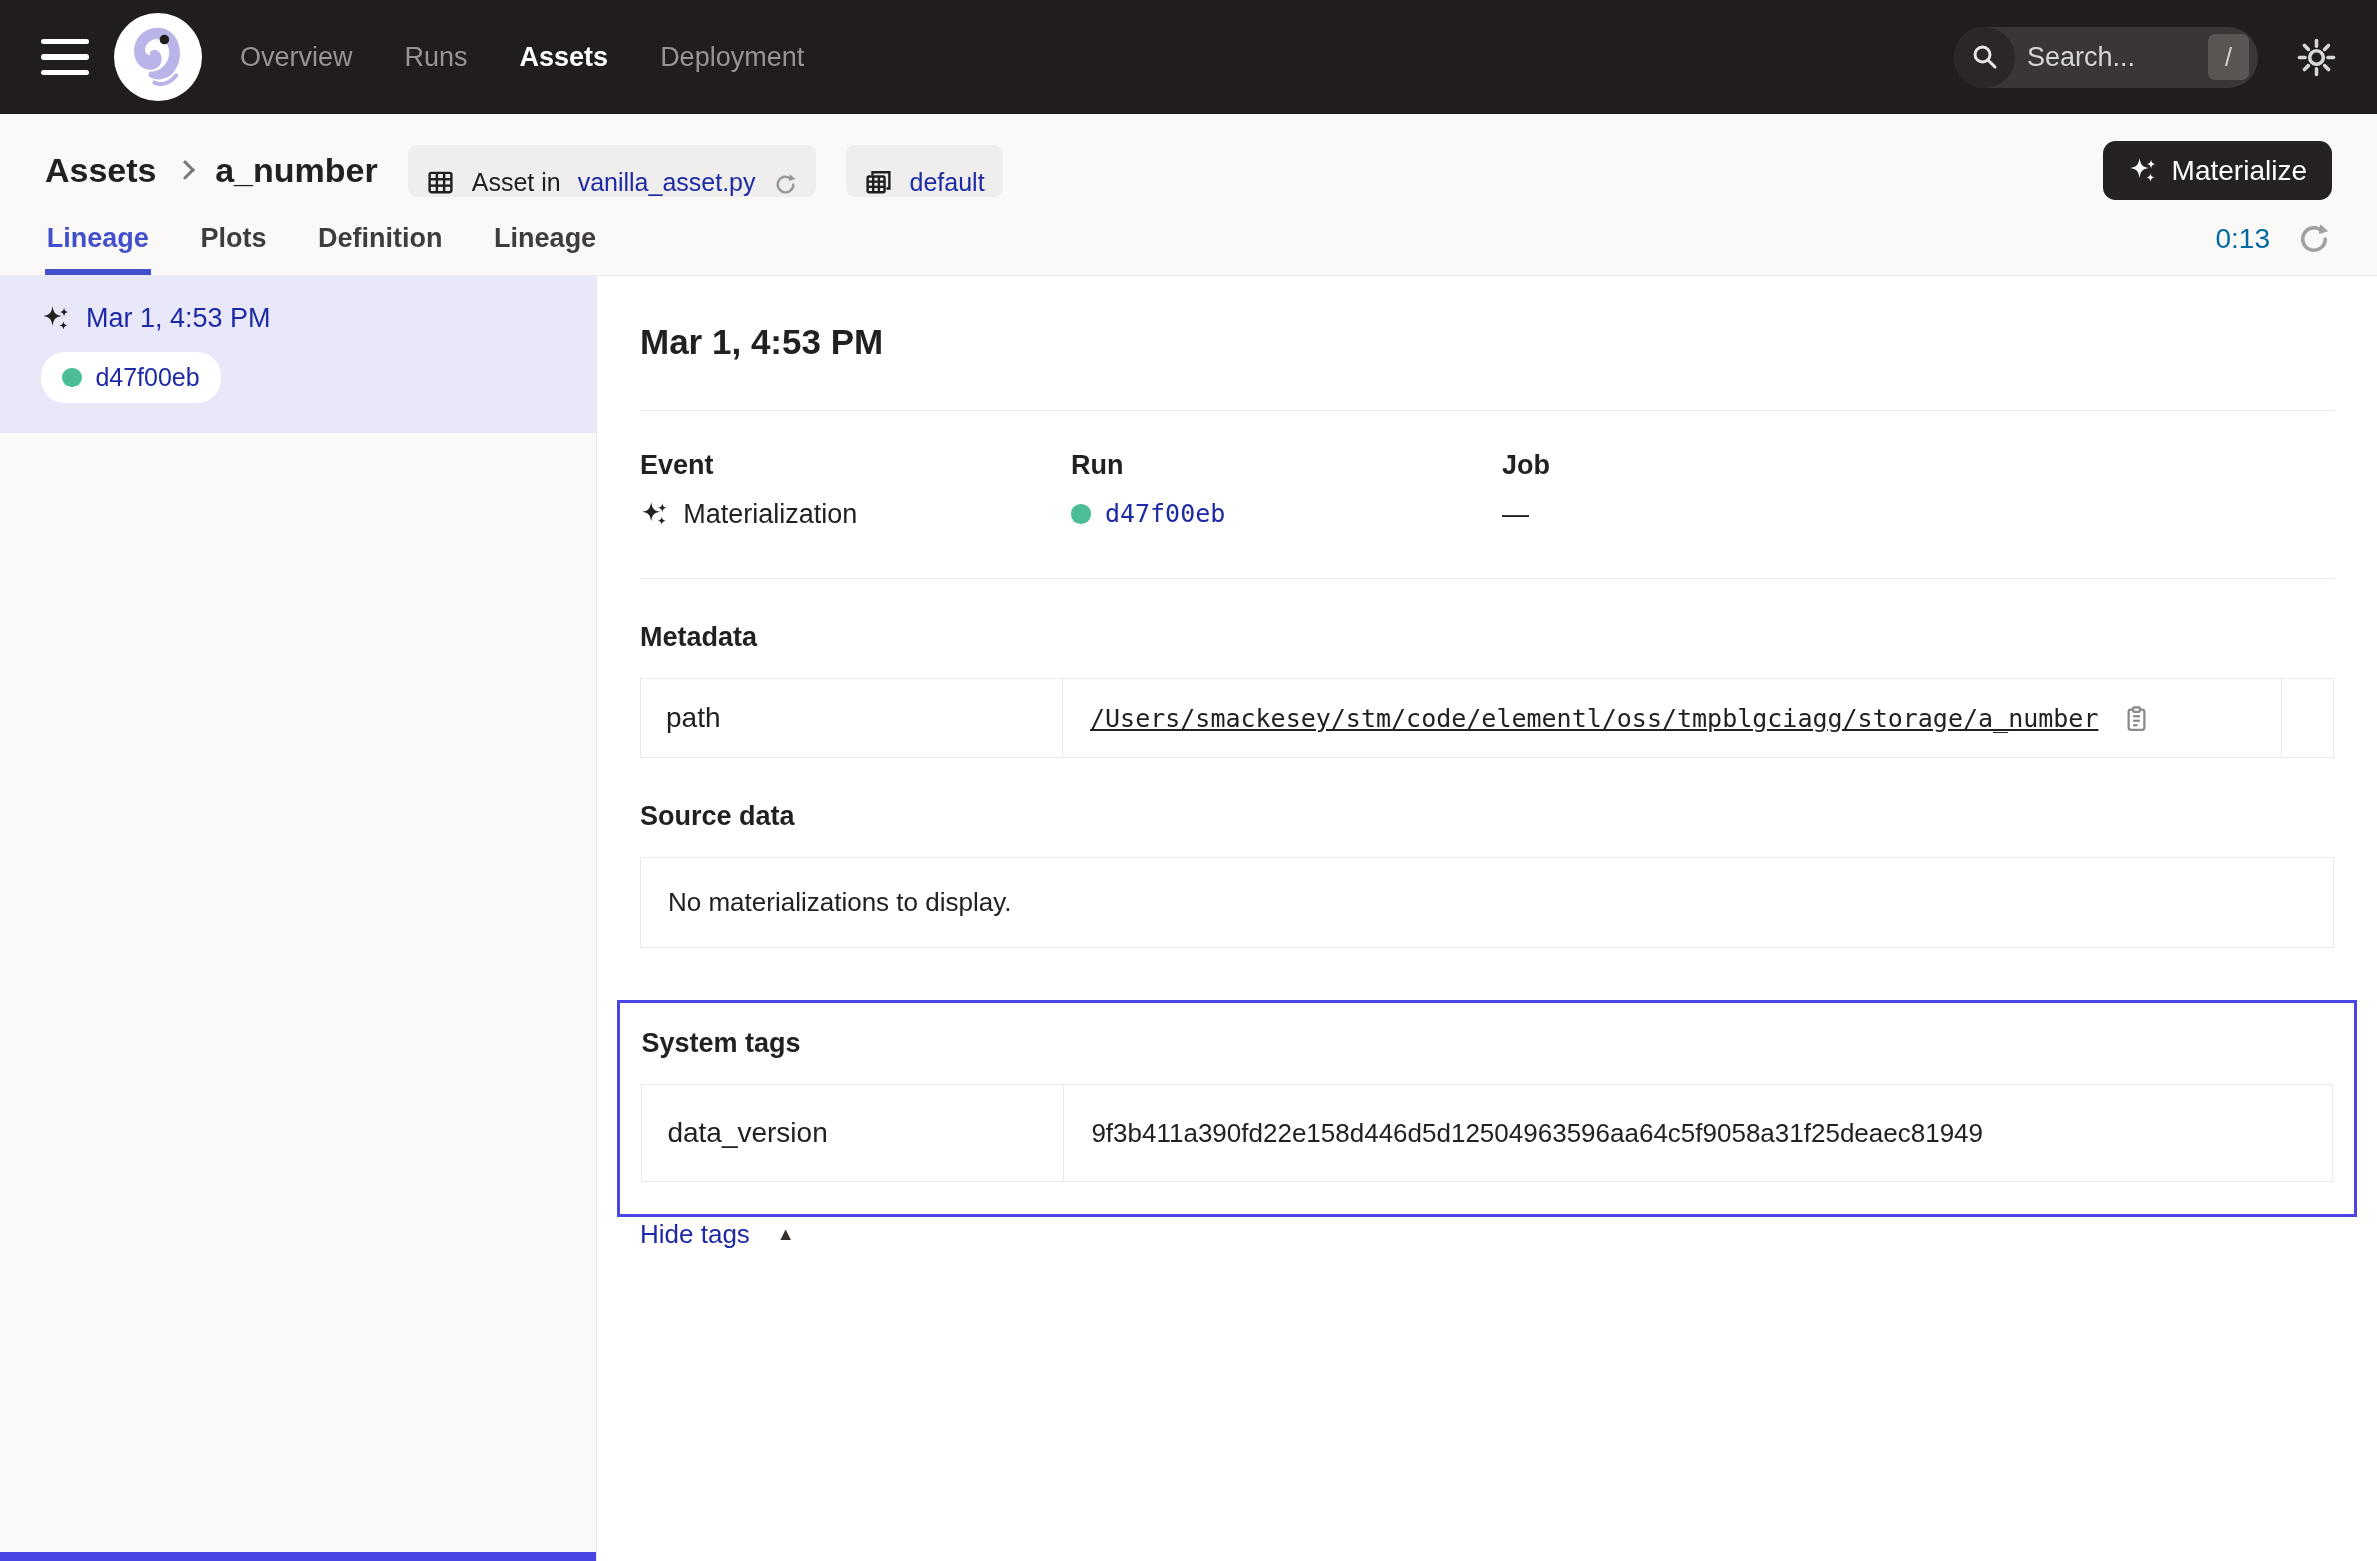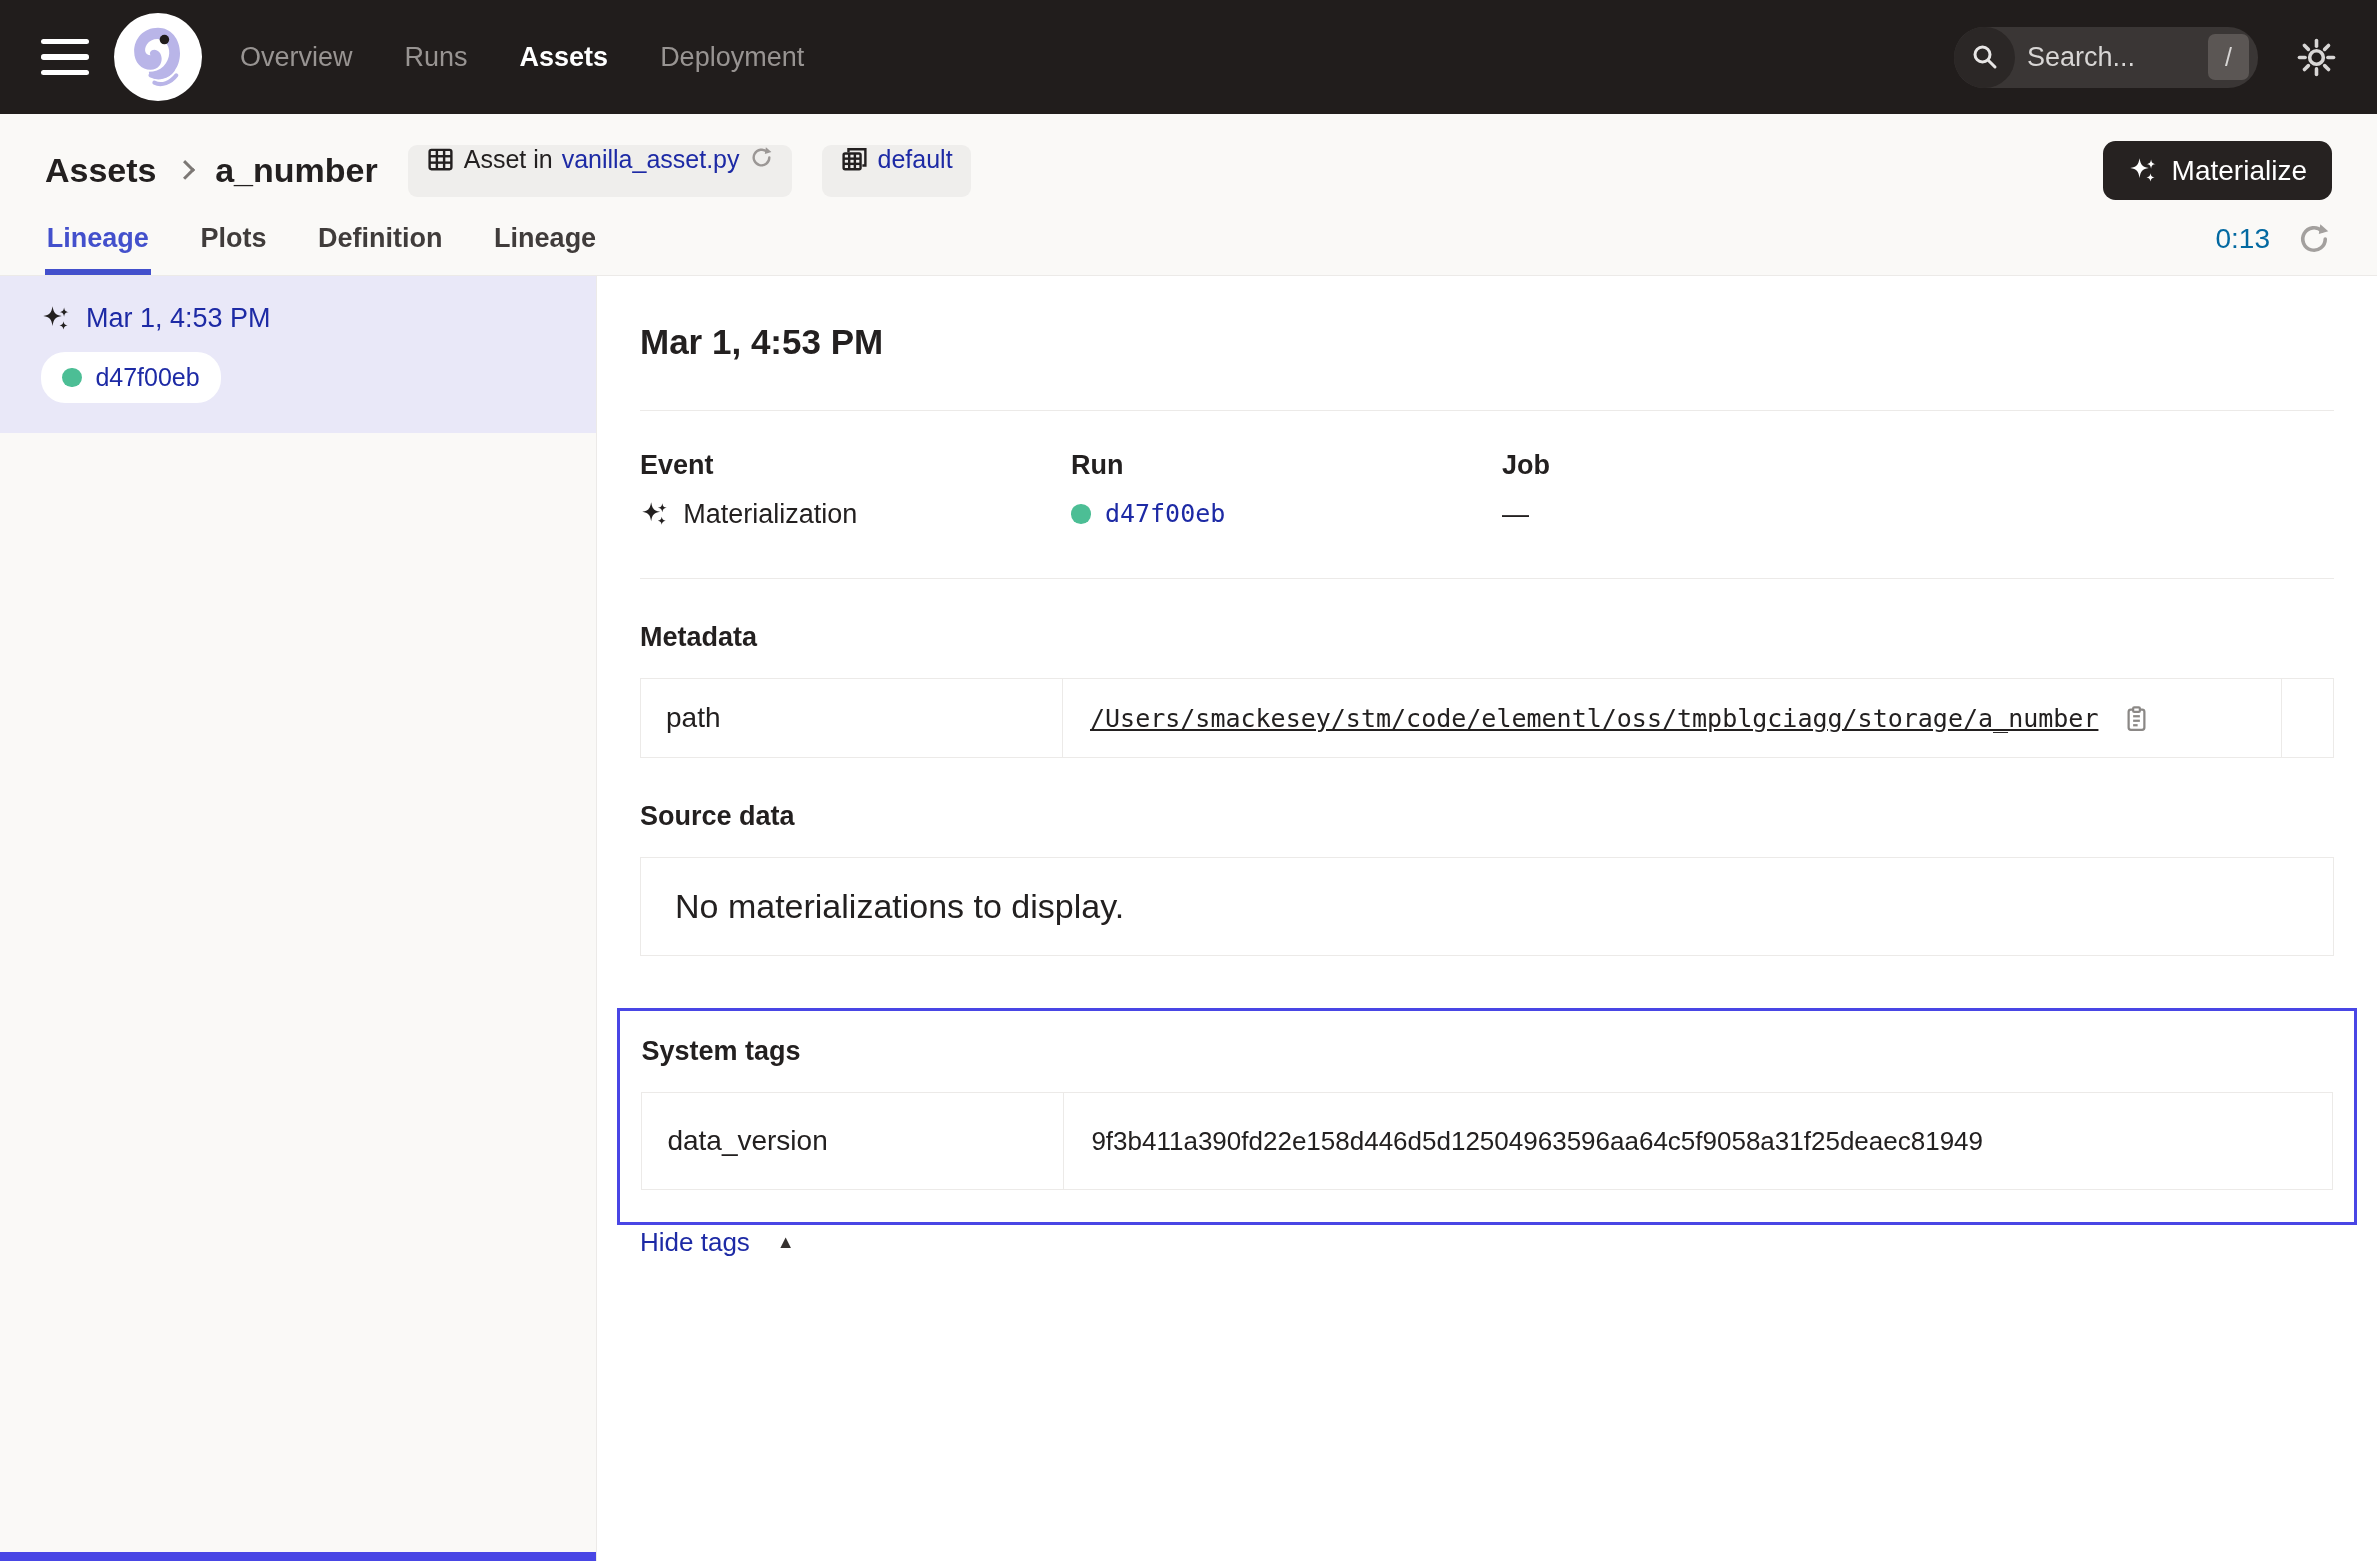--- a/index.html
+++ b/index.html
@@ -25,21 +25,21 @@
   .search input::placeholder { color:#D8D6D5; }
   .slash-badge { flex:0 0 41px; height:46px; margin-right:9px; background:#5B5654; border-radius:7.1px; color:#D8D6D5; font-size:25px; display:flex; align-items:center; justify-content:center; }
   .gear-btn { margin-left:39px; cursor:pointer; display:flex; }
 
   
   .header-area { background:#FAF9F7; padding:27px 45px 0 45px; }
   .crumb-row { display:flex; align-items:center; }
   .crumb-root { font-size:34px; font-weight:600; color:#232020; cursor:pointer; }
   .crumb-sep { width:14.3px; height:14.3px; border-top:3.6px solid #7C7875; border-right:3.6px solid #7C7875; transform:rotate(45deg); margin:0 23px 0 21.4px; }
   .crumb-current { font-size:34px; font-weight:700; color:#232020; }
-  .chip { height:52px; background:#EFEEEC; border-radius:9px; display:inline-flex; align-items:flex-start; gap:9px; padding:0 18px; font-size:25px; color:#232020; margin-left:30px; cursor:pointer; }
+  .chip { height:52px; background:#EFEEEC; border-radius:9px; display:inline-flex; align-items:flex-end; gap:17px; padding:0 18px; font-size:25px; color:#232020; margin-left:30px; cursor:pointer; }
   .chip .chip-link { color:#1D2AA5; }
   .materialize-btn { margin-left:auto; height:59px; background:#262221; border:none; border-radius:12.5px; color:#FFFFFF; font-size:28px; display:flex; align-items:center; gap:13.4px; padding:0 25px; cursor:pointer; font-family:"Liberation Sans",sans-serif; }
 
   
   .tabs-row { display:flex; align-items:flex-end; margin-top:21.4px; }
   .tab { font-size:27px; font-weight:600; color:#403C3B; margin-right:48px; padding:0 1.8px 21.4px; position:relative; cursor:pointer; }
   .tab.active { color:#4350CC; }
   .tab.active::after { content:''; position:absolute; left:0; right:0; bottom:0; height:6.3px; background:#4350CC; }
   .tabs-meta { margin-left:auto; display:flex; align-items:center; gap:26px; color:#0369a1; font-size:28px; padding-bottom:18px; }
   .tabs-meta .refresh-btn { display:flex; cursor:pointer; }
@@ -65,21 +65,21 @@
   .section-h { margin-top:43px; font-size:27px; font-weight:700; color:#232020; }
   .kv-table { margin-top:25px; border:1.8px solid #ECEAE8; }
   .kv-row { display:grid; grid-template-columns:422px 1fr 52px; }
   .kv-row + .kv-row { border-top:1.8px solid #ECEAE8; }
   .kv-key { padding:23px 25px; font-family:Liberation Sans, sans-serif; font-size:28px; border-right:1.8px solid #ECEAE8; color:#232020; }
   .kv-val { padding:23px 27px; display:flex; align-items:center; gap:25px; font-size:26px; color:#232020; }
   .kv-extra { border-left:1.8px solid #ECEAE8; }
   .path-link { font-family:"DejaVu Sans Mono",monospace; font-size:25px; color:#232020; text-decoration:underline; }
   .copy-btn { display:flex; cursor:pointer; }
 
-  .source-box { margin-top:25px; border:1.8px solid #ECEAE8; padding:29px 34px; font-size:34px; color:#232020; }
+  .source-box { margin-top:25px; border:1.8px solid #ECEAE8; padding:29px 27px; font-size:26px; color:#232020; }
 
   .systags { margin:52px -23px 0; border:3.6px solid #4946E5; padding:19.6px 21.4px 32px; }
   .systags .section-h { margin-top:5.4px; }
   .systags .kv-row { grid-template-columns:422px 1fr; }
   .systags .kv-key, .systags .kv-val { padding-top:32px; padding-bottom:32px; }
   .hide-link { margin-top:2px; display:inline-flex; align-items:center; gap:27px; font-size:26px; color:#1D2AA5; cursor:pointer; }
   .caret-up { font-size:18px; color:#35312F; }
 
   svg { display:block; }
 </style>

